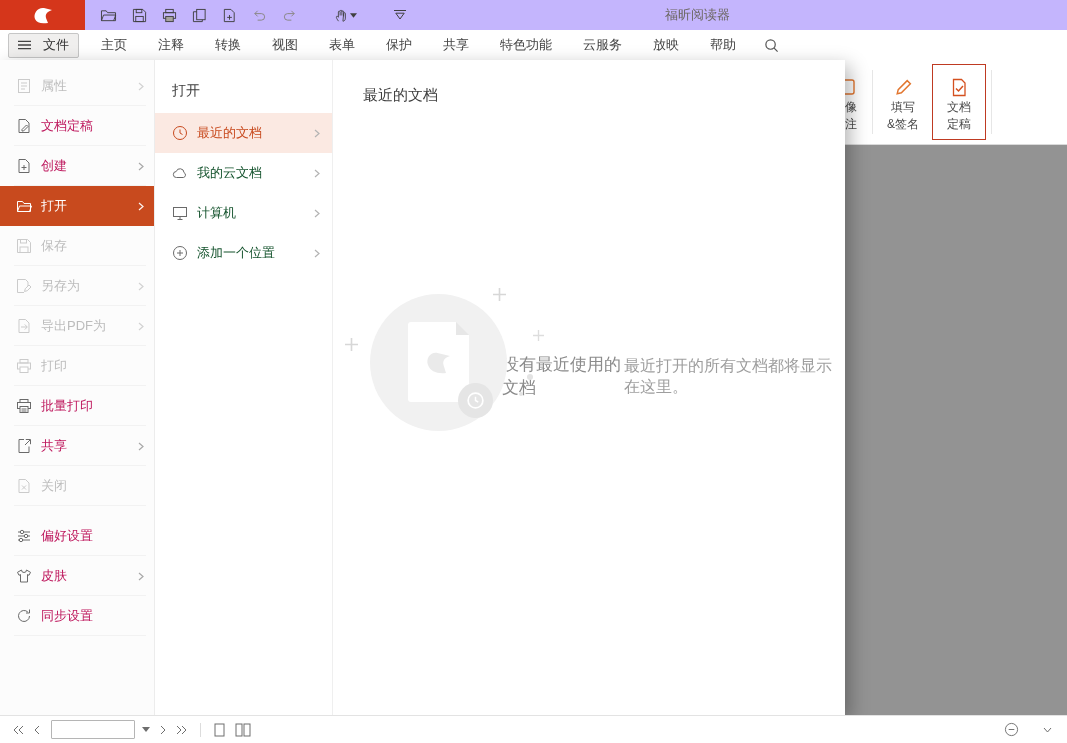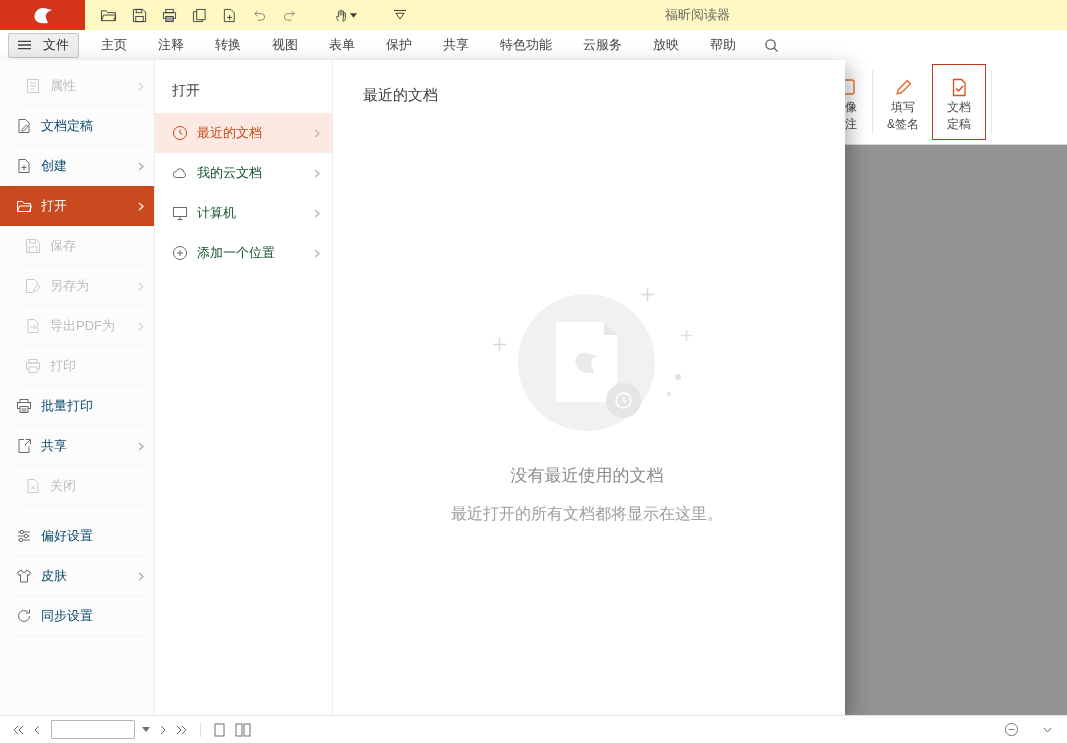--- a/index.html
+++ b/index.html
@@ -5,21 +5,21 @@
   * { box-sizing: border-box; }
   html,body { margin:0; padding:0; background:#dcdcdc; }
   .app {
     position:relative; width:1067px; height:743px; overflow:hidden;
     font-family:"Liberation Sans","DejaVu Sans",sans-serif; background:#fff;
     -webkit-font-smoothing:antialiased;
   }
   svg { display:block; }
 
   
-  .titlebar { position:absolute; top:0; left:0; right:0; height:30px; background:#fef9c3; display:flex; align-items:center; }
+  .titlebar { position:absolute; top:0; left:0; right:0; height:30px; background:#c4b5fd; display:flex; align-items:center; }
   .logo { width:85px; height:30px; background:#d5361b; display:flex; align-items:center; justify-content:center; }
   .tb-icons { display:flex; align-items:center; gap:15px; margin-left:15px; }
   .tb-btn { display:flex; align-items:center; gap:2px; color:#3f3f3f; cursor:default; }
   .tb-btn.dim { color:#868480; }
   .tb-btn.gap { margin-left:22px; }
   .tb-title { position:absolute; left:665px; top:0; height:30px; display:flex; align-items:center; font-size:13px; color:#6b6660; }
 
   
   .menubar { position:absolute; top:30px; left:0; right:0; height:30px; background:#fff; display:flex; align-items:center; }
   .file-btn { margin-left:8px; height:25px; padding:0 9px; display:flex; align-items:center; gap:12px;
@@ -39,46 +39,46 @@
   .rb-item.cut .rb-ic { margin-left:-11px; }
   .rb-sep { width:1px; background:#e6e6e6; margin:10px 3px; }
 
   
   .docarea { position:absolute; left:845px; top:145px; right:0; bottom:28px; background:#939393; }
 
   
   .popup { position:absolute; left:0; top:60px; width:845px; height:655px; background:#fff; display:flex;
     box-shadow:5px 6px 18px rgba(0,0,0,.30); }
   .fm-col { width:155px; background:#fcfcfc; border-right:1px solid #ececec; padding-top:6px; }
-  .fm-item { height:40px; display:flex; align-items:center; padding:0 10px 0 16px; font-size:13px; color:#0c4a6e;
+  .fm-item { height:40px; display:flex; align-items:center; padding:0 10px 0 16px; font-size:13px; color:#be185d;
     position:relative; cursor:default; }
   .fm-item:not(.selected)::after { content:""; position:absolute; left:14px; right:8px; bottom:0; height:1px; background:#f2f2f2; }
   .fm-item .mi { color:#6a6a6a; }
-  .fm-item.disabled { color:#bcbcbc;margin-left:9px; }
+  .fm-item.disabled { color:#bcbcbc; }
   .fm-item.disabled .mi { color:#cbcbcb; }
   .fm-item.selected { background:#c84a1e; color:#fff; }
   .fm-item.selected .mi { color:#fff; }
   .fm-item.group-start { margin-top:10px; }
   .mi { width:16px; height:16px; flex:0 0 16px; margin-right:9px; display:inline-flex; align-items:center; justify-content:center; }
   .arrow { margin-left:auto; color:#a8a8a8; display:inline-flex; }
   .fm-item.disabled .arrow { color:#d2d2d2; }
   .fm-item.selected .arrow { color:rgba(255,255,255,.95); }
 
   .op-col { width:178px; background:#fff; border-right:1px solid #efefef; }
   .op-title { padding:22px 0 13px 17px; font-size:14px; color:#3d3d3d; }
   .op-item { height:40px; display:flex; align-items:center; padding:0 12px 0 17px; font-size:13px; color:#14532d; cursor:default; }
   .op-item .mi { color:#6a6a6a; }
   .op-item.selected { background:#fbe9e2; color:#c84a1e; }
   .op-item.selected .mi { color:#c84a1e; }
   .op-item .arrow { color:#b3b3b3; }
 
   .main-col { flex:1; position:relative; background:#fff; }
   .recent-title { padding:26px 0 0 30px; font-size:15px; color:#3d3d3d; }
 
-  .empty { position:absolute; top:228px; left:0; right:4px; display:flex; flex-direction:column; align-items:center; }
+  .empty { position:absolute; top:228px; left:0; right:4px; display:flex; flex-direction:row; align-items:center; }
   .graphic { position:relative; width:212px; height:160px; }
   .big-circle { position:absolute; left:37px; top:6px; width:137px; height:137px; border-radius:50%; background:#f1f1f1; }
   .doc-card { position:absolute; left:75px; top:34px; width:61px; height:80px; background:#ffffff; border-radius:3px;
     display:flex; align-items:center; justify-content:center; }
   .fold { position:absolute; right:0; top:0; width:0; height:0; border-left:13px solid #e7e7e7; border-top:13px solid #f1f1f1; }
   .clock-badge { position:absolute; left:125px; top:95px; width:35px; height:35px; border-radius:50%; background:#e5e5e5;
     display:flex; align-items:center; justify-content:center; }
   .plus { position:absolute; }
   .dot { position:absolute; border-radius:50%; background:#e3e3e3; }
   .empty-title { margin-top:16px; font-size:17px; color:#8b8b8b; }

